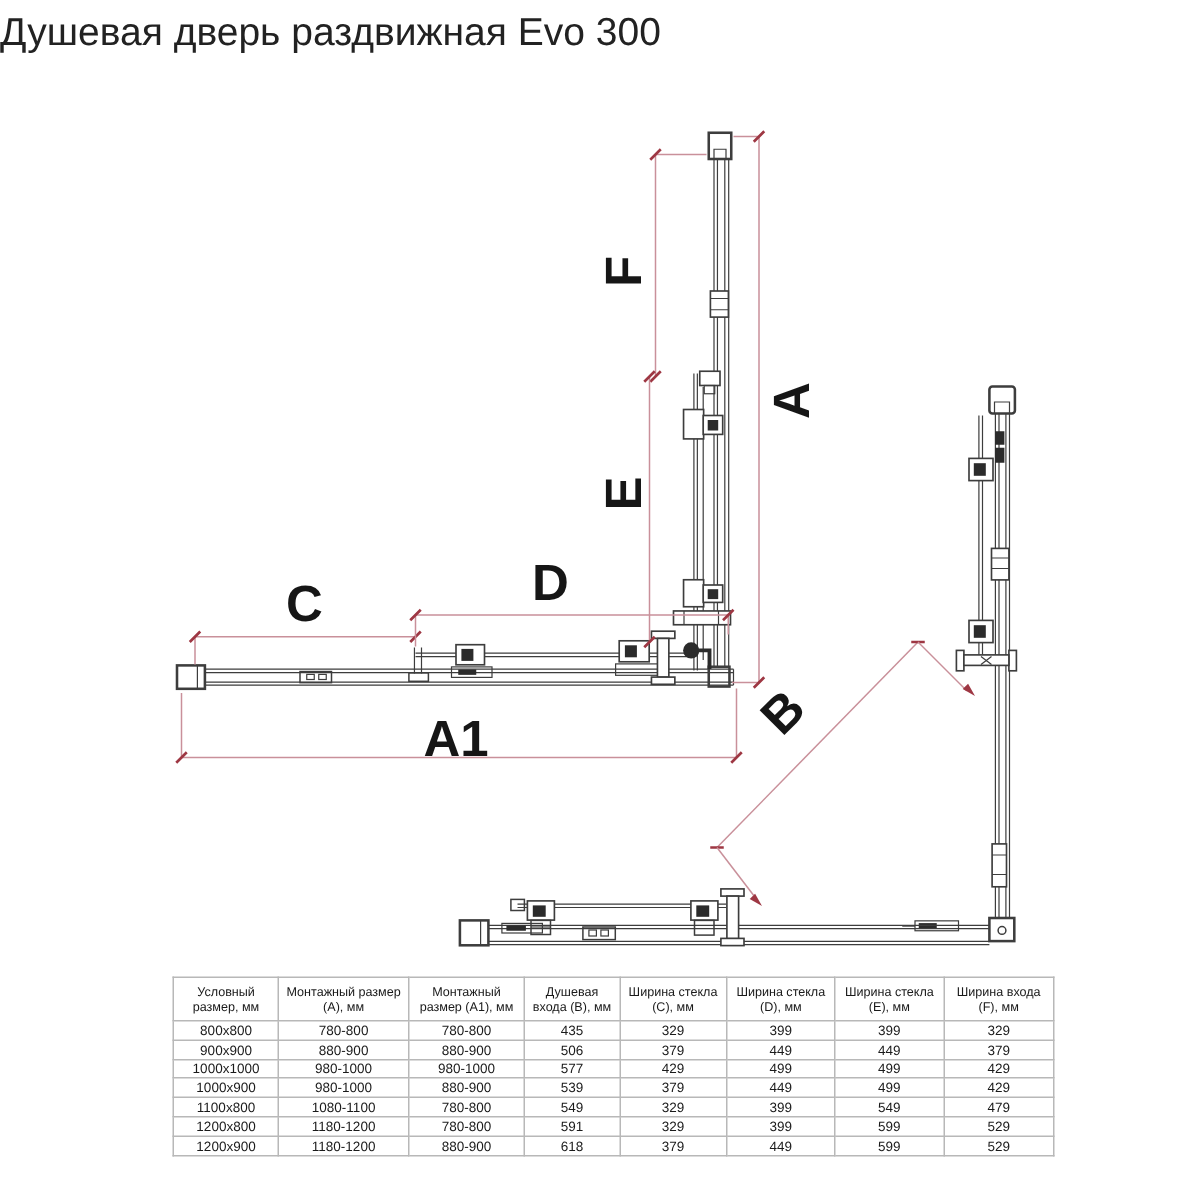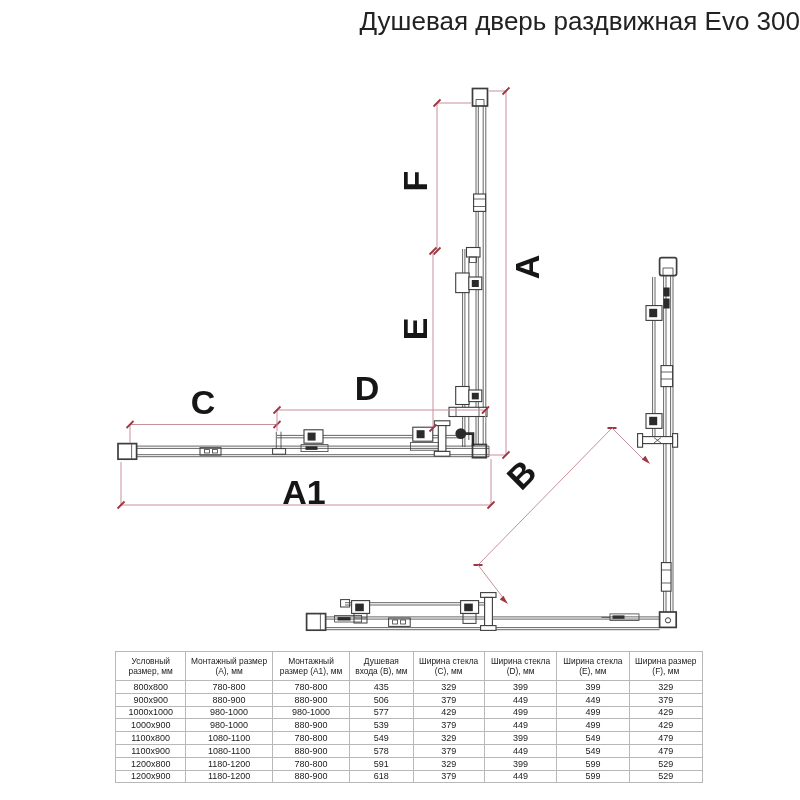--- a/index.html
+++ b/index.html
@@ -1,18 +1,18 @@
 <!DOCTYPE html>
 <html style="--dim-line: #c9909a; --dim-tick: #9e3743; --draw: #3d3d3d; --darkfill: #2b2b2b;"><head>
 <meta charset="utf-8">
 <style>
   html,body{margin:0;padding:0;background:#ffffff;}
   body{width:800px;height:800px;position:relative;overflow:hidden;
        font-family:"Liberation Sans",sans-serif;color:#1c1c1c;}
-  .title{position:absolute;top:6px;left:0;width:800px;text-align:right;
+  .title{position:absolute;top:6px;left:0;width:800px;text-align:left;
          font-size:26px;line-height:1.22;font-weight:400;color:#222;}
   svg{position:absolute;top:0;left:0;}
   
   .ln{stroke:var(--draw,#3d3d3d);stroke-width:1;fill:none;}
   .thin{stroke:var(--draw,#3d3d3d);stroke-width:0.8;fill:none;}
   .thick{stroke:var(--draw,#3d3d3d);stroke-width:1.7;fill:#fff;}
   .med{stroke:var(--draw,#3d3d3d);stroke-width:1.1;fill:#fff;}
   .dark{fill:var(--darkfill,#2b2b2b);stroke:none;}
   .darkln{stroke:var(--darkfill,#2b2b2b);stroke-width:2.6;fill:none;}
   .dl{stroke:var(--dim-line,#c9909a);stroke-width:1;fill:none;}
@@ -232,21 +232,21 @@
   </colgroup>
   <thead>
     <tr>
       <th>Условный размер, мм</th>
       <th>Монтажный размер (A), мм</th>
       <th>Монтажный размер (A1), мм</th>
       <th>Душевая входа (B), мм</th>
       <th>Ширина стекла (C), мм</th>
       <th>Ширина стекла (D), мм</th>
       <th>Ширина стекла (E), мм</th>
-      <th>Ширина размер (F), мм</th>
+      <th>Ширина входа (F), мм</th>
     </tr>
   </thead>
   <tbody>
       <tr>
         <td>800x800</td>
         <td>780-800</td>
         <td>780-800</td>
         <td>435</td>
         <td>329</td>
         <td>399</td>
@@ -287,30 +287,20 @@
         <td>1100x800</td>
         <td>1080-1100</td>
         <td>780-800</td>
         <td>549</td>
         <td>329</td>
         <td>399</td>
         <td>549</td>
         <td>479</td>
       </tr>
       <tr>
-        <td>1100x900</td>
-        <td>1080-1100</td>
-        <td>880-900</td>
-        <td>578</td>
-        <td>379</td>
-        <td>449</td>
-        <td>549</td>
-        <td>479</td>
-      </tr>
-      <tr>
         <td>1200x800</td>
         <td>1180-1200</td>
         <td>780-800</td>
         <td>591</td>
         <td>329</td>
         <td>399</td>
         <td>599</td>
         <td>529</td>
       </tr>
       <tr>

